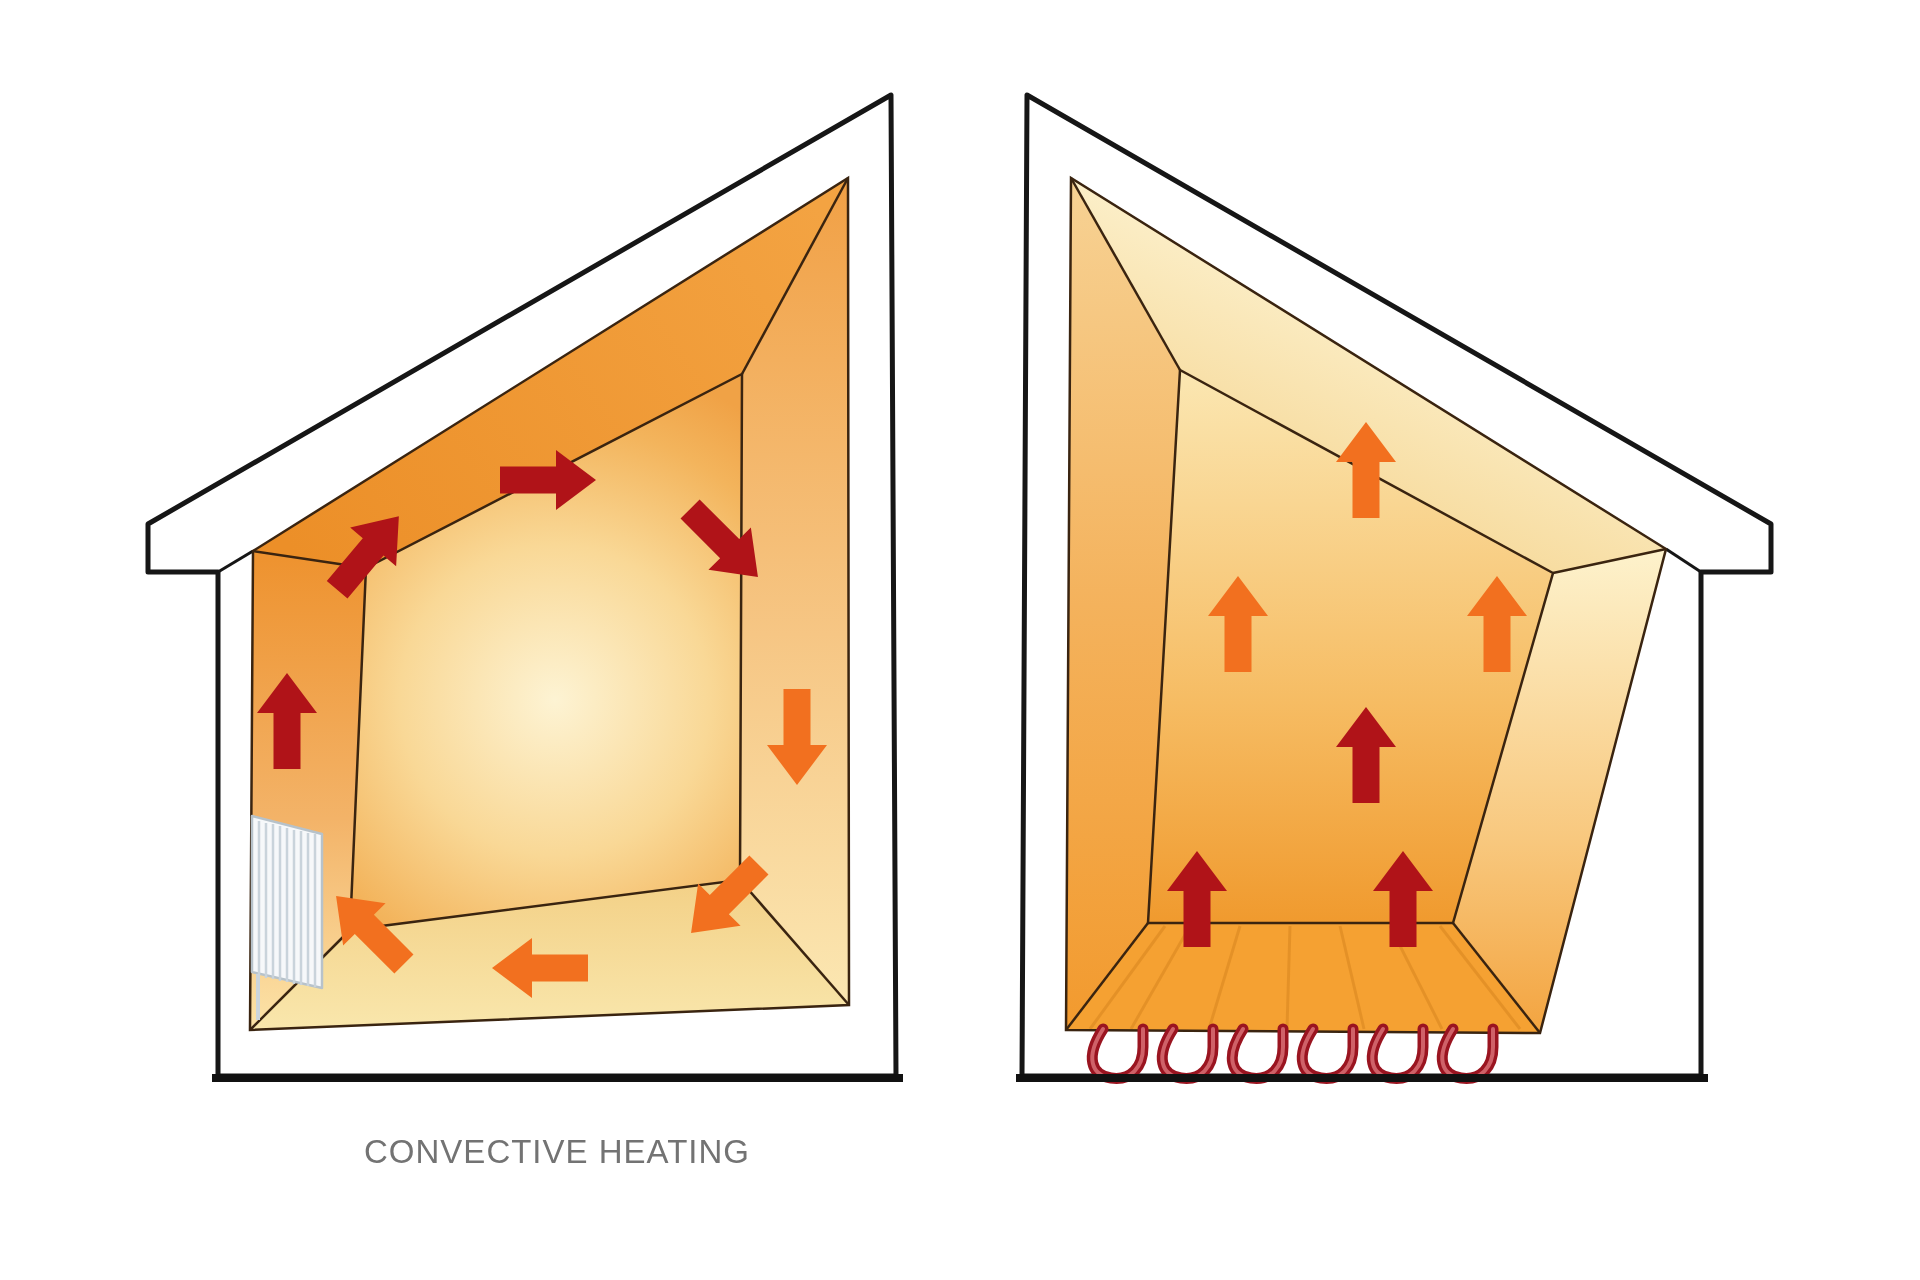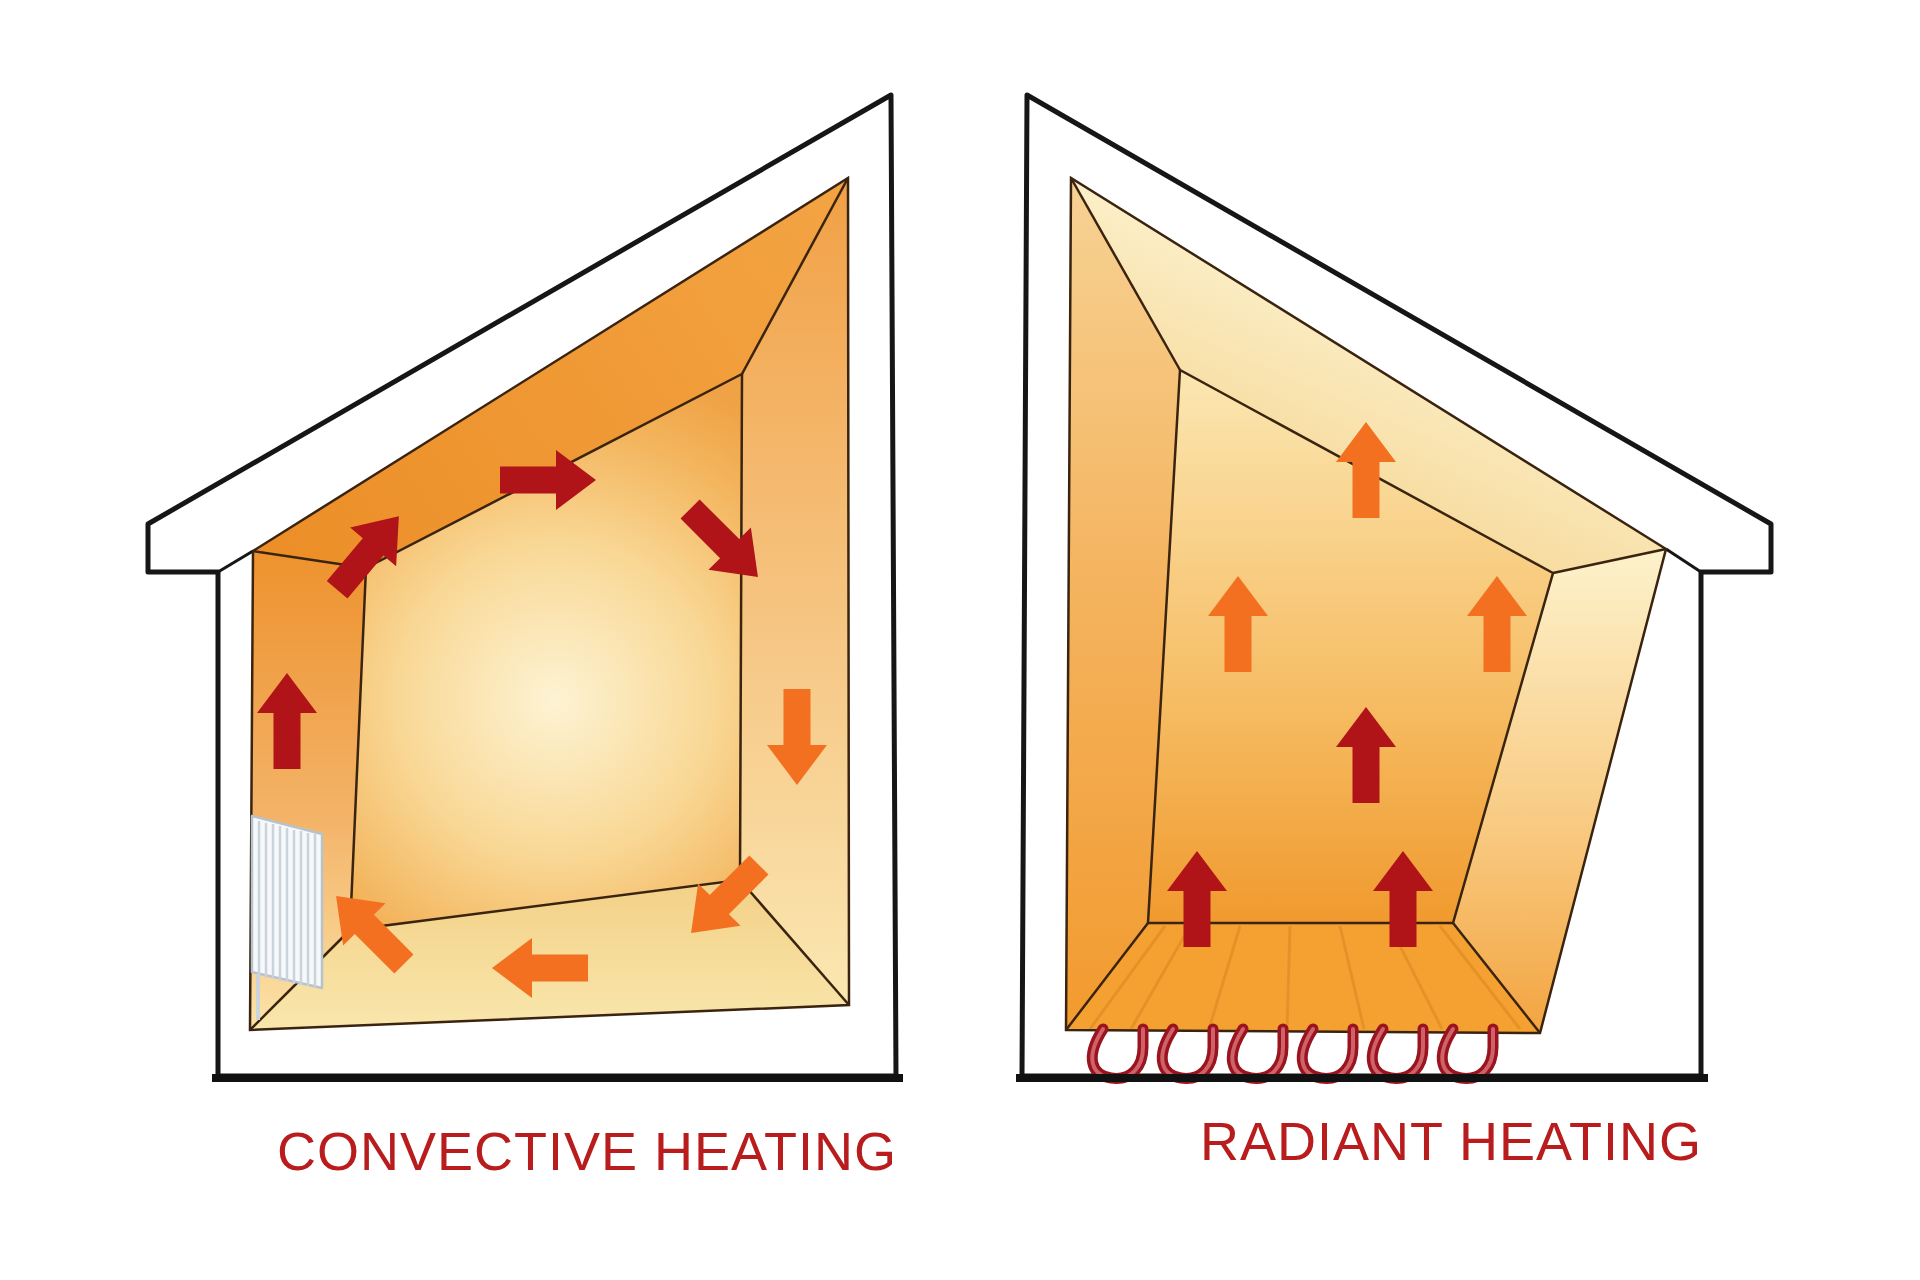--- a/index.html
+++ b/index.html
@@ -6,24 +6,24 @@
   .canvas{
     position:relative;
     width:1920px;height:1280px;
     background:#ffffff;
     overflow:hidden;
     font-family:"Liberation Sans", sans-serif;
   }
   .canvas svg{position:absolute;left:0;top:0;}
   .caption{
     position:absolute;
-    text-align:right;
-    font-size:54px;
+    text-align:center;
+    font-size:33px;
     letter-spacing:1px;
-    color:#b91c1c;
+    color:#737373;
     font-weight:400;
     line-height:67px;
     white-space:nowrap;
   }
   .caption-left{left:217px;top:1118px;width:680px;}
   .caption-right{left:1022px;top:1108px;width:680px;}
 </style>
 </head>
 <body>
 
@@ -182,16 +182,15 @@
         </g>
 
     <line x1="1016" y1="1078" x2="1708" y2="1078" stroke="#111111" stroke-width="8"></line>
   </g>
 </svg>
 
 <div class="caption caption-left">
   <span>CONVECTIVE HEATING</span>
 </div>
 <div class="caption caption-right">
-  <div>RADIANT HEATING</div>
 </div>
 
 </div>
 
 </body></html>

